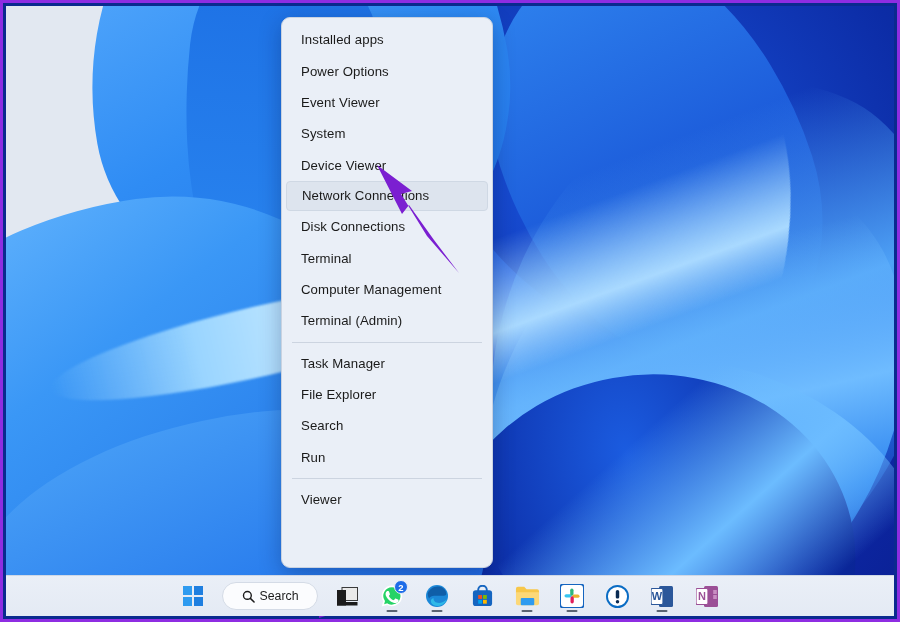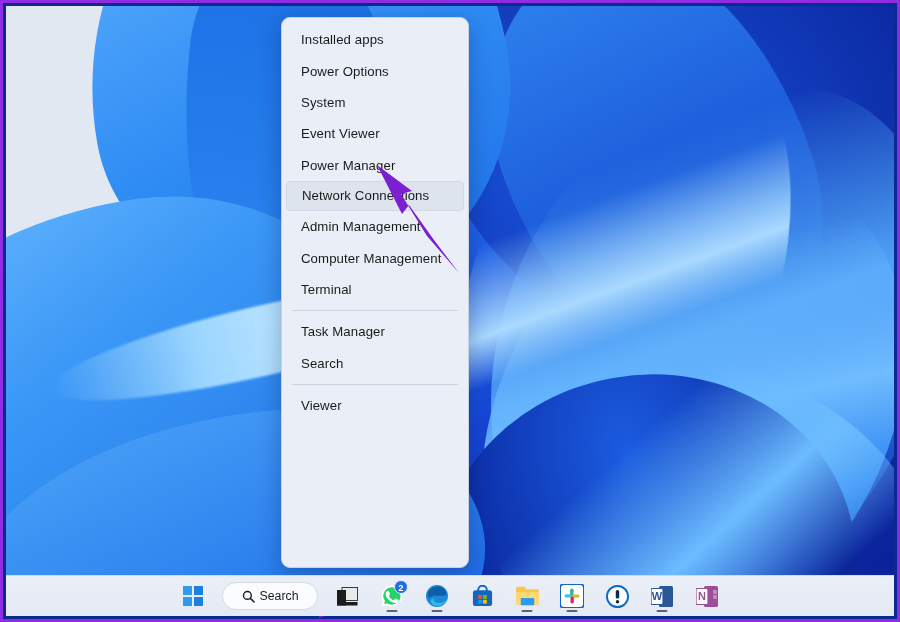--- a/index.html
+++ b/index.html
@@ -117,21 +117,21 @@
     right: -40px; bottom: -120px; width: 460px; height: 330px;
     background: linear-gradient(120deg, rgba(110,190,255,0) 30%, #6cbcff 52%, rgba(40,110,235,0) 72%);
     border-radius: 50%;
     transform: rotate(18deg);
   }
 
   
   #winx-menu {
     position: absolute;
     left: 278px; top: 14px;
-    width: 188px; height: 551px;
+    width: 212px; height: 551px;
     background: #eaeff7;
     border: 1px solid #c9d2e0;
     border-radius: 9px;
     box-shadow: 0 6px 22px rgba(0,20,70,0.30);
     padding: 6px 0 6px 0;
     overflow: hidden;
     text-align: center;
   }
   .menu-item {
     position: relative;
@@ -253,46 +253,55 @@
   </div>
 
   <div id="winx-menu">
       <div class="menu-item">
         <span>Installed apps</span>
       </div>
       <div class="menu-item">
         <span>Power Options</span>
       </div>
       <div class="menu-item">
+        <span>Event Viewer</span>
+      </div>
+      <div class="menu-item">
         <span>System</span>
       </div>
       <div class="menu-item">
-        <span>Event Viewer</span>
-      </div>
-      <div class="menu-item">
-        <span>Power Manager</span>
+        <span>Device Viewer</span>
       </div>
       <div class="menu-item highlight">
         <span>Network Connections</span>
       </div>
       <div class="menu-item">
-        <span>Admin Management</span>
+        <span>Disk Connections</span>
+      </div>
+      <div class="menu-item">
+        <span>Terminal</span>
       </div>
       <div class="menu-item">
         <span>Computer Management</span>
       </div>
       <div class="menu-item">
-        <span>Terminal</span>
+        <span>Terminal (Admin)</span>
       </div>
       <div class="menu-sep"></div>
       <div class="menu-item">
         <span>Task Manager</span>
       </div>
       <div class="menu-item">
+        <span>File Explorer</span>
+      </div>
+      <div class="menu-item">
         <span>Search</span>
+      </div>
+      <div class="menu-item">
+        <span>Run</span>
       </div>
       <div class="menu-sep"></div>
       <div class="menu-item">
         <span>Viewer</span>
       </div>
     </div>
 
   <svg class="annot" id="arrow-diagonal" width="100" height="115" viewBox="0 0 100 115">
     <path d="M6 4 L41 30 L30 33 L56 75 L88 112 L63 79 L38 44 L31 53 Z" fill="#7b1fd1"></path>
   </svg>

